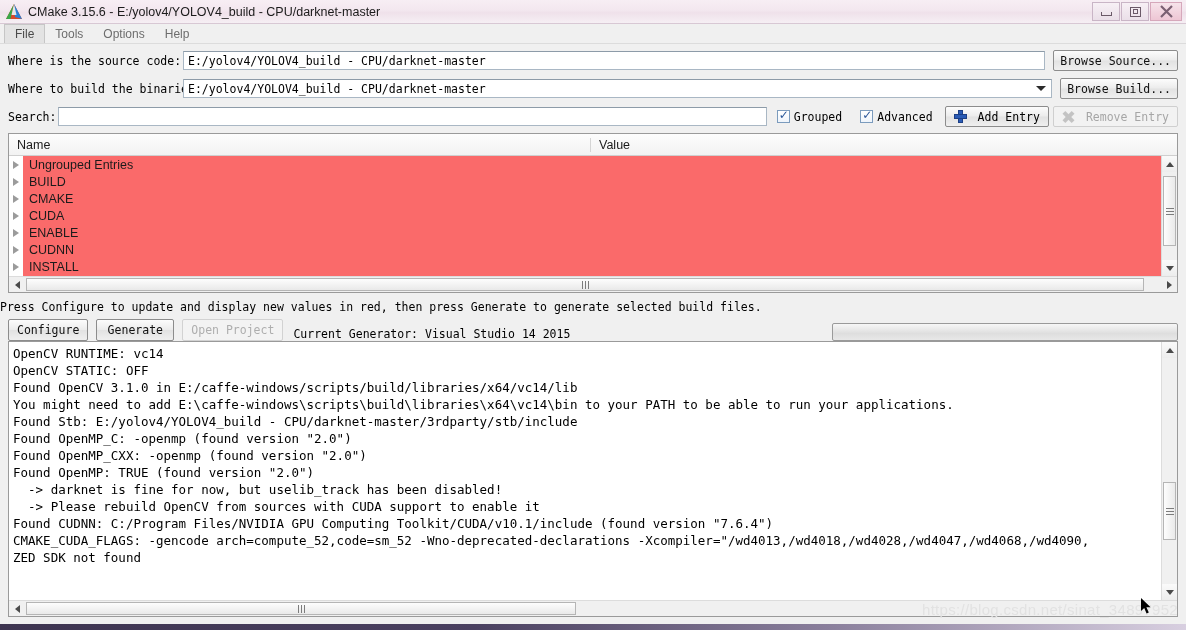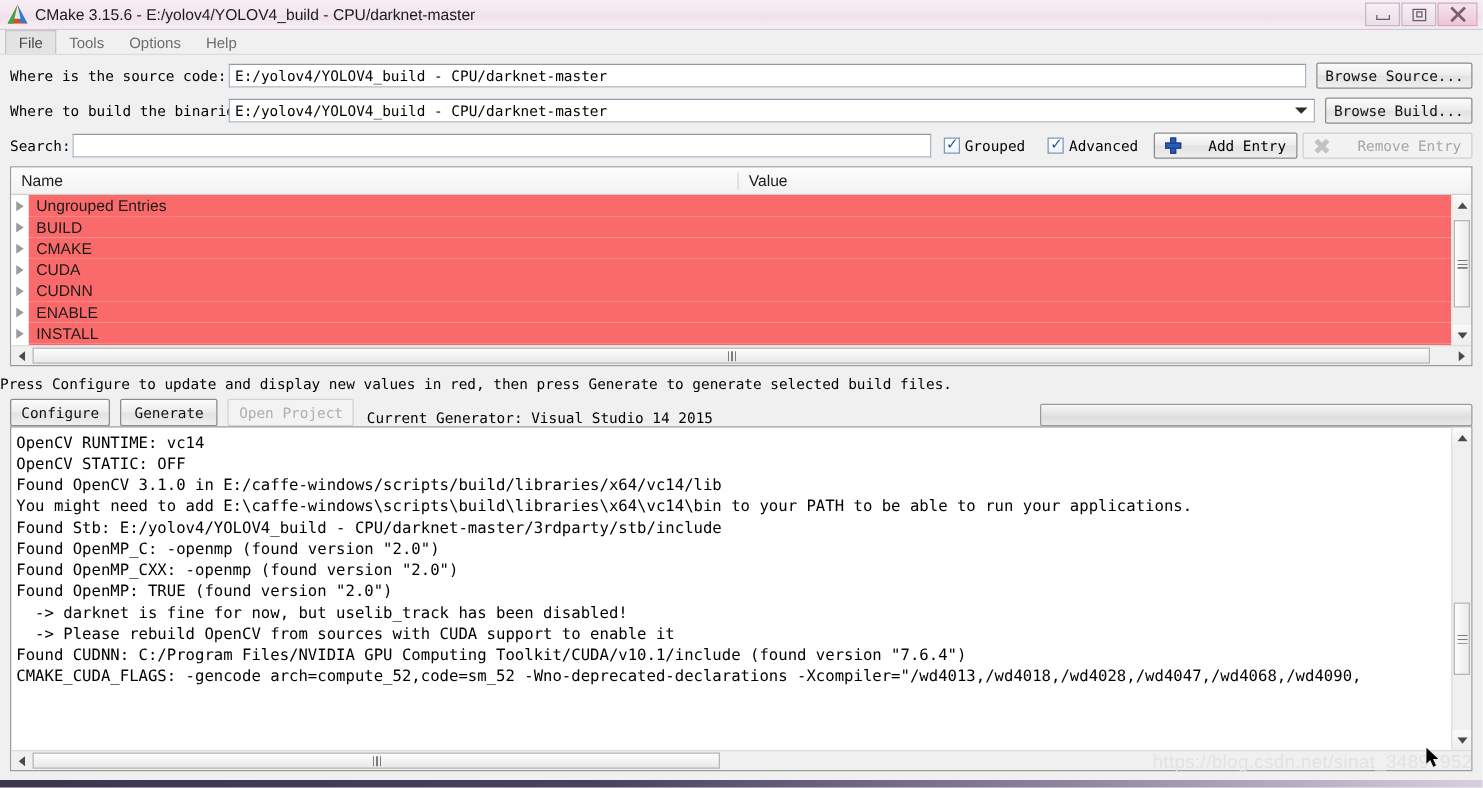--- a/index.html
+++ b/index.html
@@ -243,21 +243,21 @@
   .entry-btn {
     height: 21px;
     padding: 0 8px;
     border: 1px solid #8c8c8c;
     border-radius: 2px;
     background: linear-gradient(to bottom, #fcfcfc, #ececec 48%, #e2e2e2 52%, #efefef);
     font-family: "DejaVu Sans Mono", monospace;
     font-size: 11.5px;
     display: flex;
     align-items: center;
-    gap: 22px;
+    gap: 11px;
     box-sizing: border-box;
     white-space: nowrap;
     margin-left: 4px;
   }
   .entry-btn.disabled {
     color: #a6a6a6;
     border-color: #cfcfcf;
     background: #f2f2f2;
   }
   .plus-icon {
@@ -697,27 +697,27 @@
         <div class="tree-row">
           <span class="indent">
             <span class="tri-right"></span>
           </span>
           <span class="rowfill" style="background: rgb(250, 106, 106);">CUDA</span>
         </div>
         <div class="tree-row">
           <span class="indent">
             <span class="tri-right"></span>
           </span>
-          <span class="rowfill" style="background: rgb(250, 106, 106);">CUDNN</span>
+          <span class="rowfill" style="background: rgb(250, 106, 106);">ENABLE</span>
         </div>
         <div class="tree-row">
           <span class="indent">
             <span class="tri-right"></span>
           </span>
-          <span class="rowfill" style="background: rgb(250, 106, 106);">ENABLE</span>
+          <span class="rowfill" style="background: rgb(250, 106, 106);">CUDNN</span>
         </div>
         <div class="tree-row">
           <span class="indent">
             <span class="tri-right"></span>
           </span>
           <span class="rowfill" style="background: rgb(250, 106, 106);">INSTALL</span>
         </div>
         <div class="tree-row">
           <span class="indent"></span>
           <span class="rowfill" style="background: rgb(250, 106, 106);">OpenCV</span>
@@ -766,20 +766,21 @@
         <div class="log-line">Found OpenCV 3.1.0 in E:/caffe-windows/scripts/build/libraries/x64/vc14/lib</div>
         <div class="log-line">You might need to add E:\caffe-windows\scripts\build\libraries\x64\vc14\bin to your PATH to be able to run your applications.</div>
         <div class="log-line">Found Stb: E:/yolov4/YOLOV4_build - CPU/darknet-master/3rdparty/stb/include</div>
         <div class="log-line">Found OpenMP_C: -openmp (found version "2.0")</div>
         <div class="log-line">Found OpenMP_CXX: -openmp (found version "2.0")</div>
         <div class="log-line">Found OpenMP: TRUE (found version "2.0")</div>
         <div class="log-line">  -&gt; darknet is fine for now, but uselib_track has been disabled!</div>
         <div class="log-line">  -&gt; Please rebuild OpenCV from sources with CUDA support to enable it</div>
         <div class="log-line">Found CUDNN: C:/Program Files/NVIDIA GPU Computing Toolkit/CUDA/v10.1/include (found version "7.6.4")</div>
         <div class="log-line">CMAKE_CUDA_FLAGS: -gencode arch=compute_52,code=sm_52 -Wno-deprecated-declarations -Xcompiler="/wd4013,/wd4018,/wd4028,/wd4047,/wd4068,/wd4090,</div>
+        <div class="log-line">ZED SDK not found</div>
       </div>
     <div class="log-vscroll">
       <div class="sb-arrow">
           <span class="tri-up"></span>
         </div>
       <div class="log-thumb">
           <span class="grip-v"></span>
         </div>
       <div class="sb-arrow bottom">
           <span class="tri-dn"></span>

